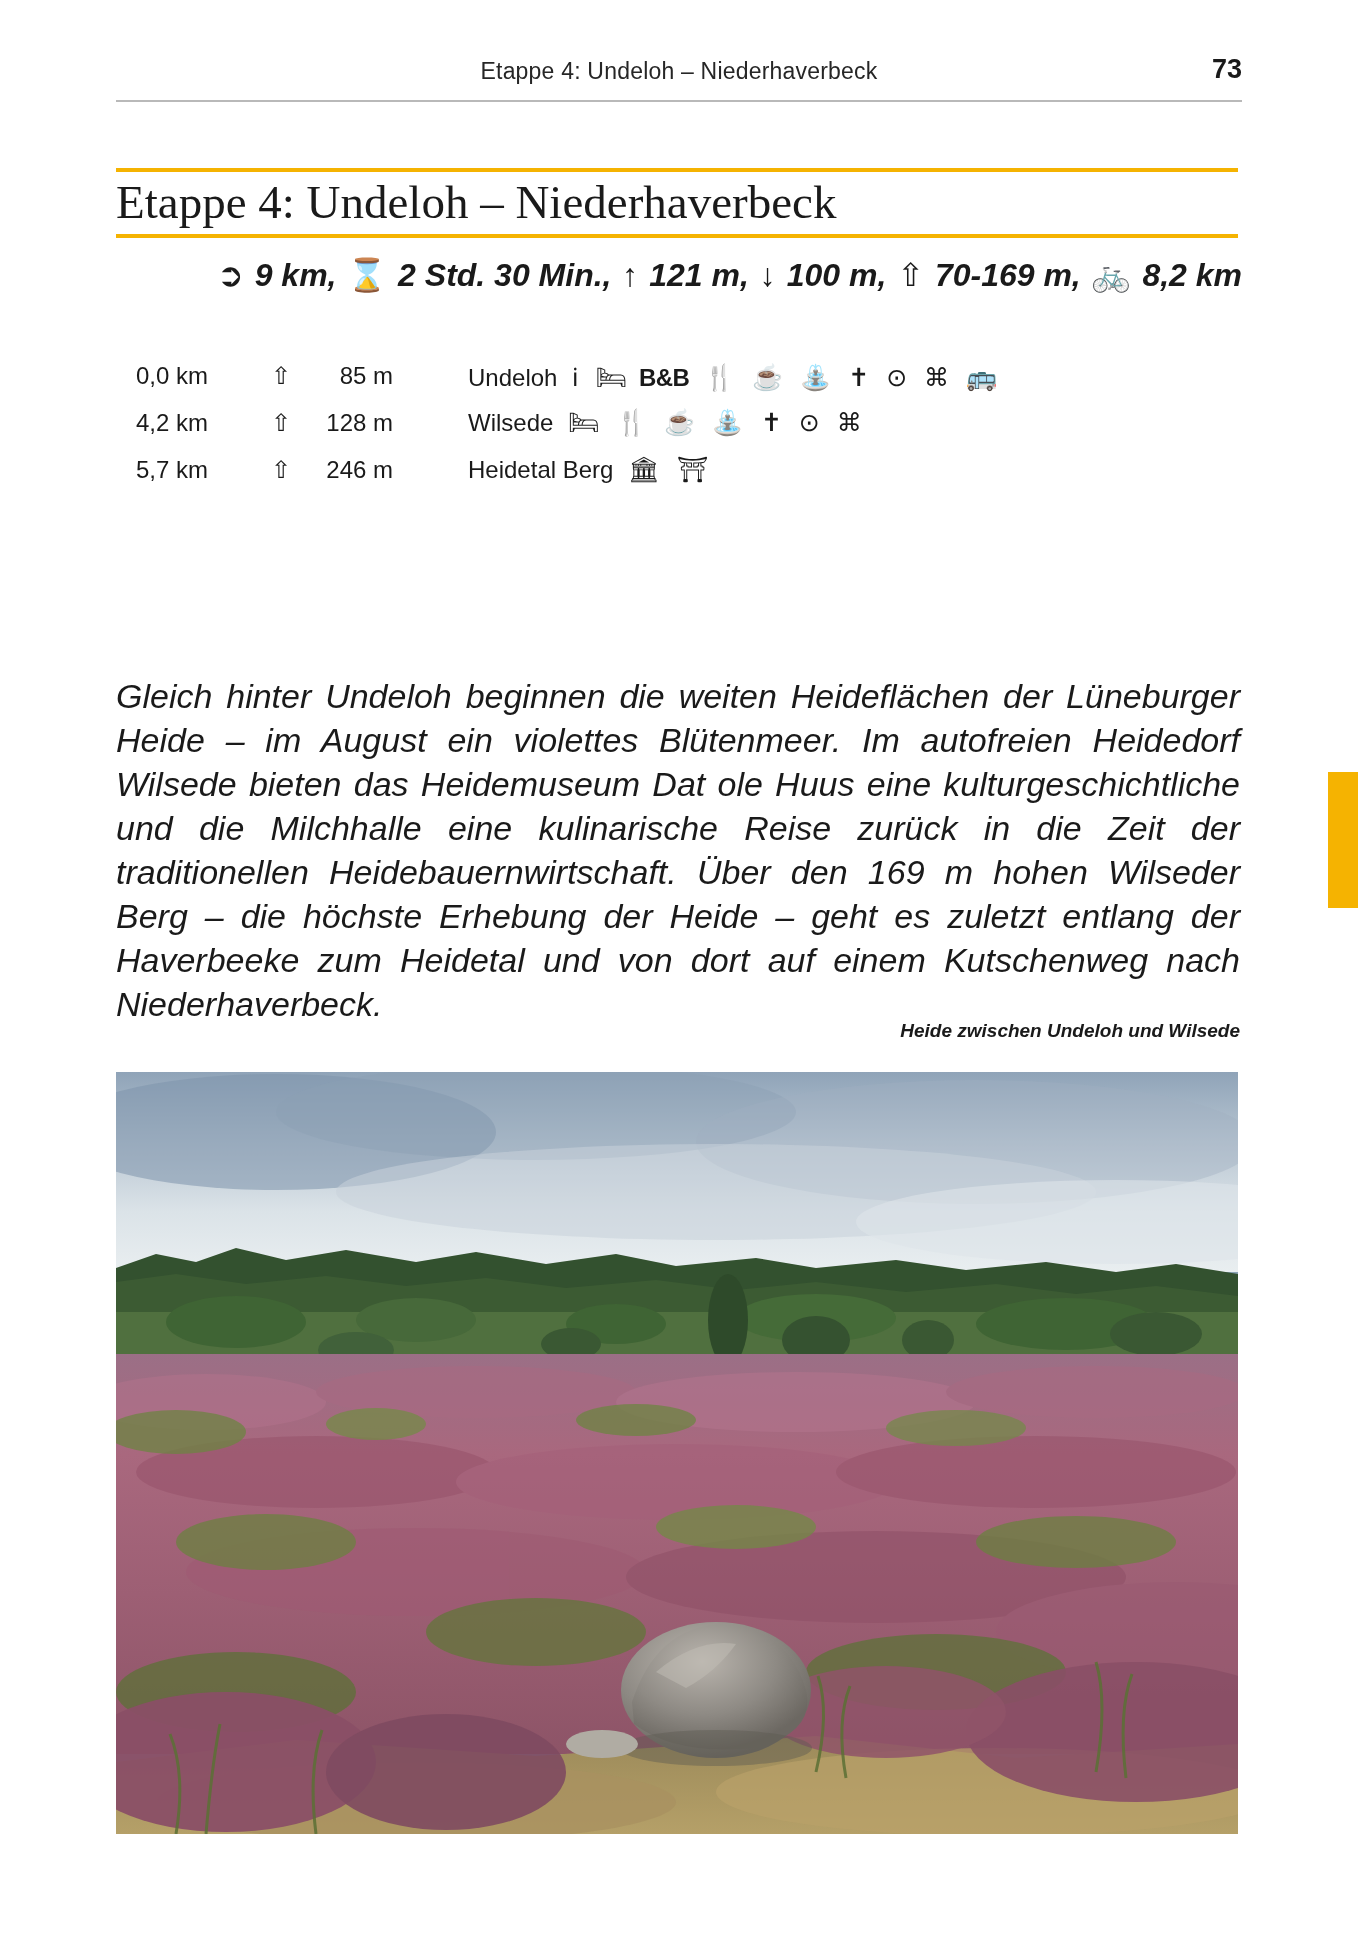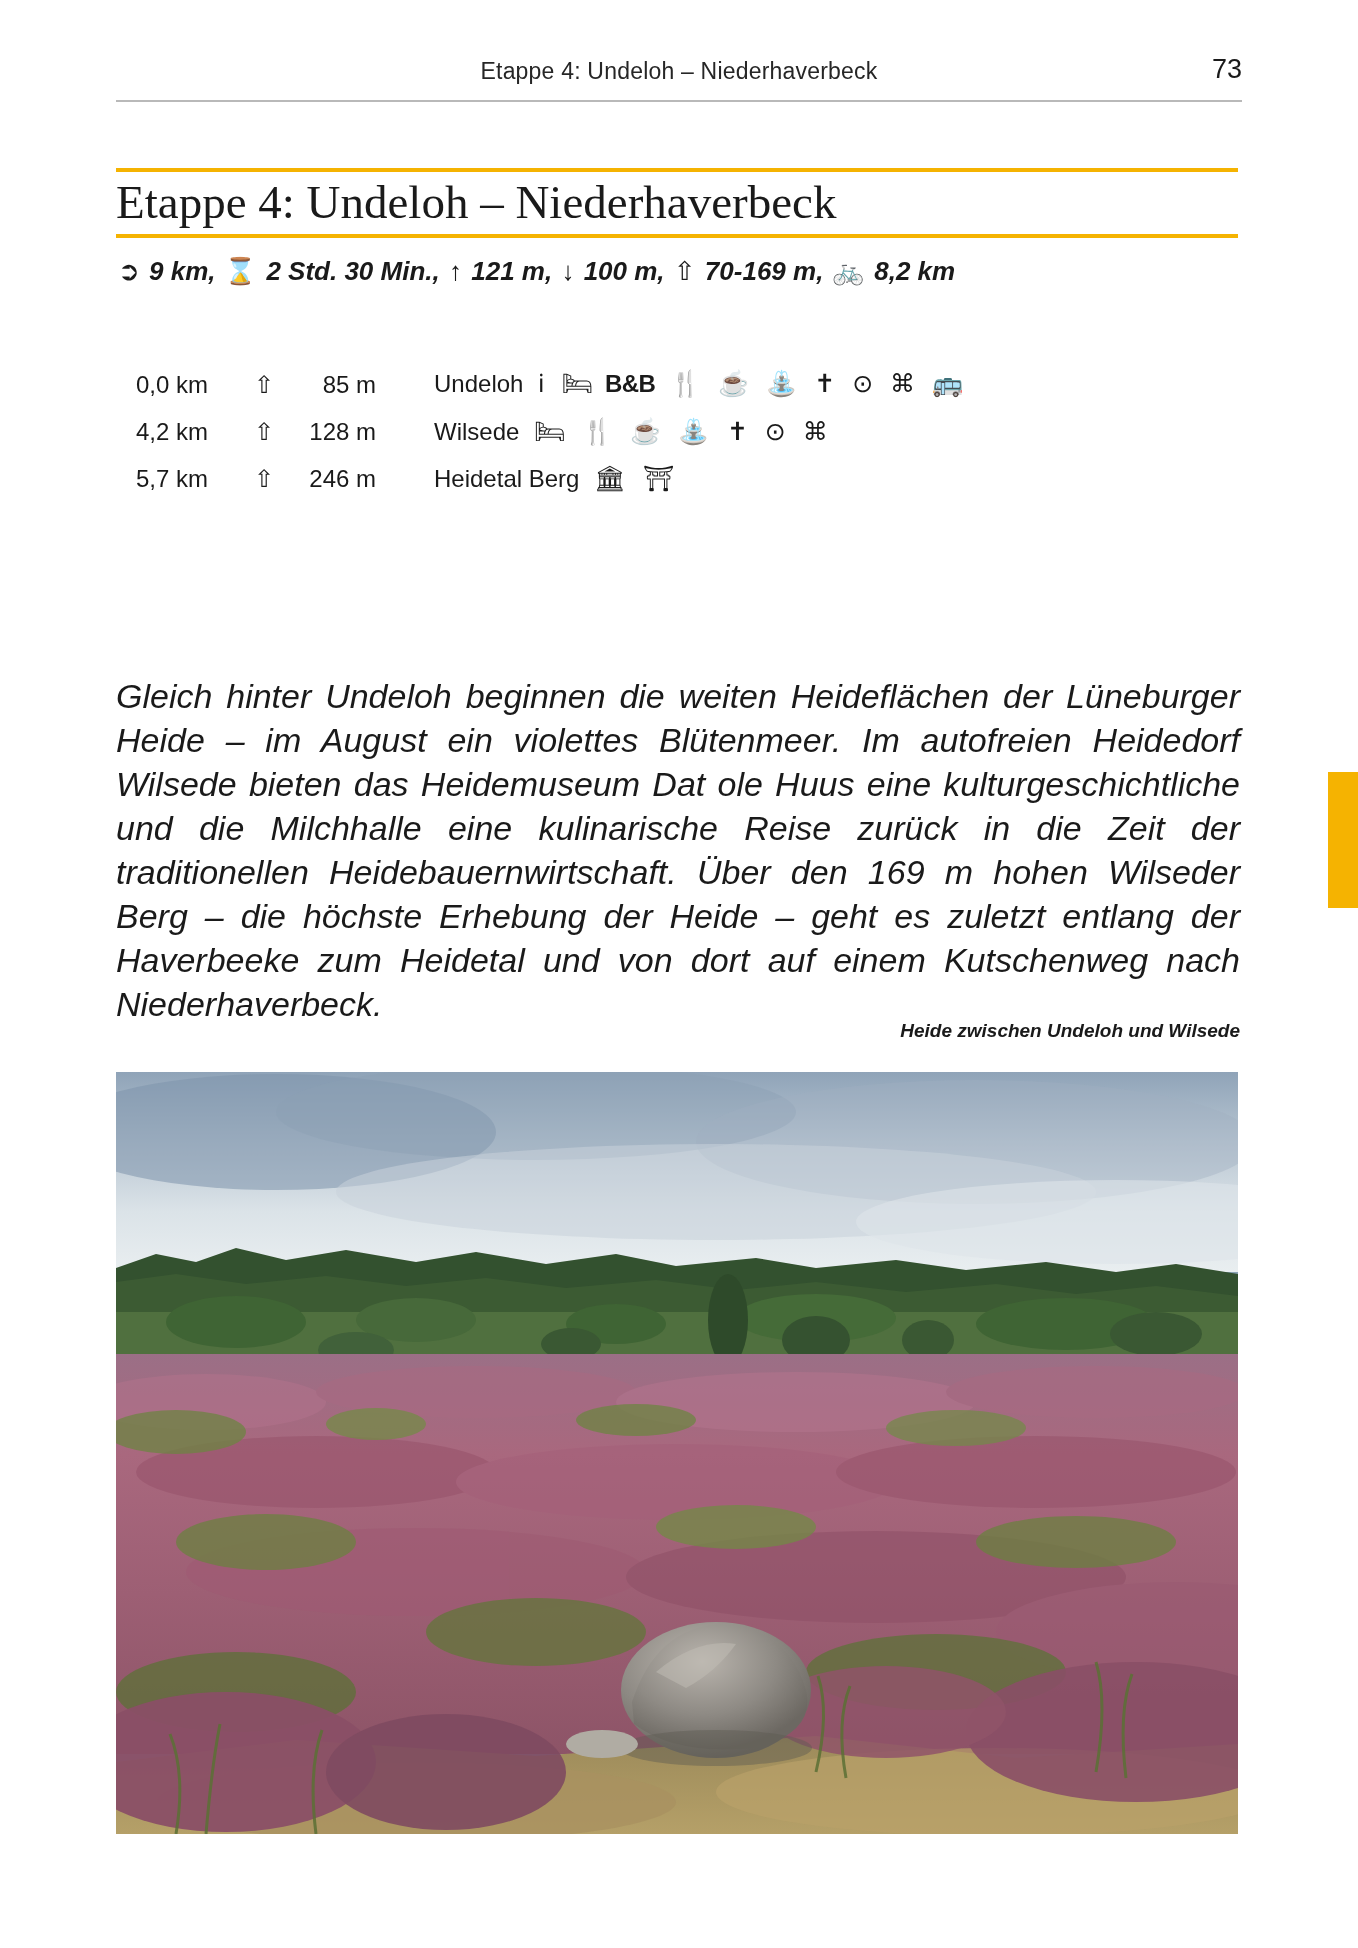--- a/index.html
+++ b/index.html
@@ -29,21 +29,21 @@
   .page-header .hdr-title {
     font-size: 23px;
     letter-spacing: 0.2px;
     color: #262626;
   }
   .page-header .hdr-pageno {
     position: absolute;
     right: 0;
     top: -4px;
     font-size: 27px;
-    font-weight: 400;
+    font-weight: 700;
     color: #1a1a1a;
   }
   .header-rule {
     position: absolute;
     left: 116px;
     top: 100px;
     width: 1126px;
     height: 2px;
     background: #b9b9b9;
   }
@@ -76,22 +76,22 @@
     color: #1a1a1a;
     white-space: nowrap;
   }
 
   
   .summary-line {
     position: absolute;
     left: 116px;
     top: 256px;
     width: 1126px;
-    text-align: left;
-    font-size: 26px;
+    text-align: right;
+    font-size: 32px;
     font-style: italic;
     font-weight: 700;
     color: #1a1a1a;
     white-space: nowrap;
   }
   .summary-line .sym {
     font-style: normal;
     font-weight: 400;
     padding: 0 2px;
   }
@@ -100,22 +100,23 @@
   .waypoints {
     position: absolute;
     left: 136px;
     top: 352px;
     width: 1080px;
     font-size: 24px;
     color: #1a1a1a;
   }
   .wp-row {
     display: flex;
-    align-items: flex-end;
+    align-items: center;
     height: 47px;
+    gap: 17px;
   }
   .wp-dist {
     width: 118px;
     text-align: left;
   }
   .wp-alt {
     width: 150px;
     text-align: left;
     white-space: nowrap;
   }

